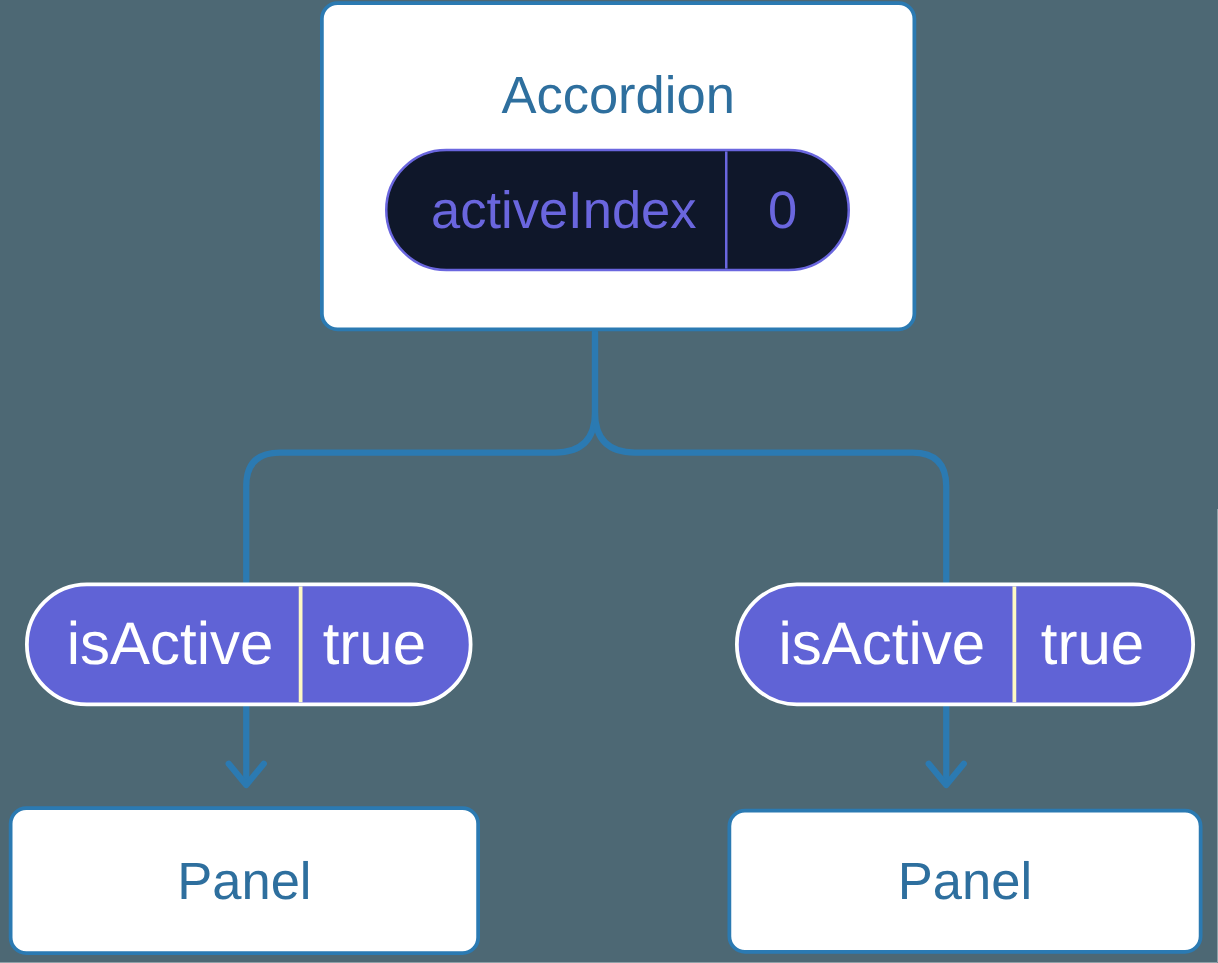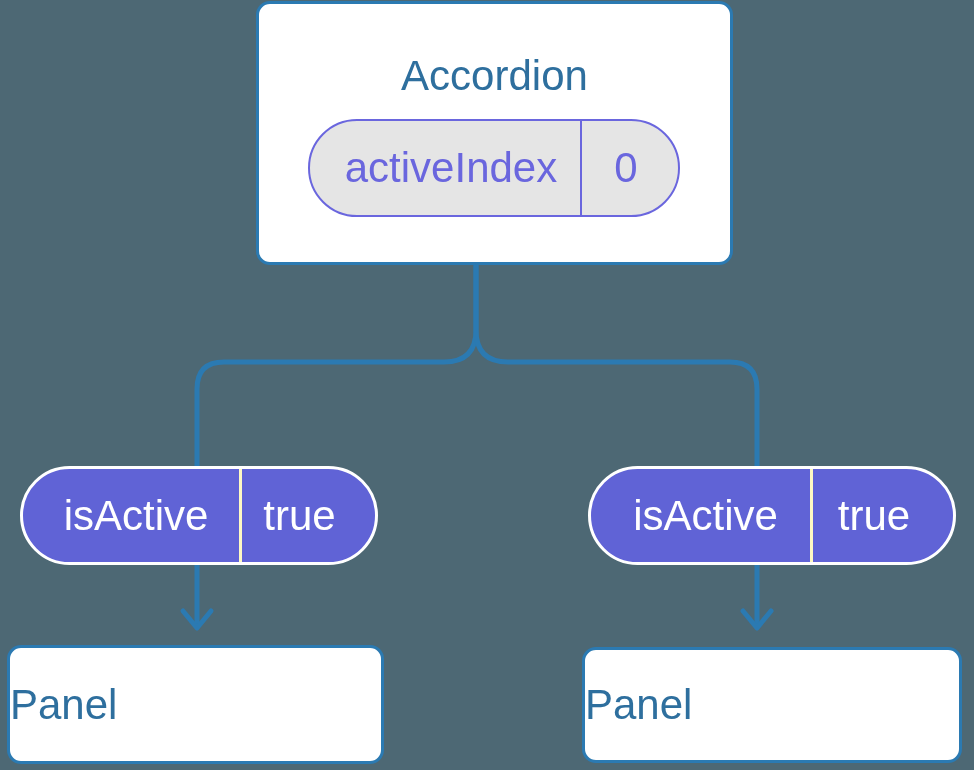--- a/index.html
+++ b/index.html
@@ -49,21 +49,21 @@
     top: 44px;
     line-height: 56px;
   }
 
   .state-pill {
     position: absolute;
     left: 49px;
     top: 115px;
     width: 372px;
     height: 98px;
-    background: #e5e5e5;
+    background: #0f172a;
     border: 2px solid var(--purple-border, #6A66DE);
     border-radius: 49px;
     box-sizing: border-box;
     display: flex;
     align-items: stretch;
     overflow: hidden;
   }
   .state-pill .cell {
     display: flex;
     align-items: center;
@@ -88,35 +88,35 @@
     border-radius: 50px;
     box-sizing: border-box;
     display: flex;
     align-items: stretch;
     overflow: hidden;
   }
   .prop-pill .cell {
     display: flex;
     align-items: center;
     justify-content: center;
-    font-size: 42px;
+    font-size: 48px;
     color: #FFFFFF;
   }
   .prop-pill .name { flex: 0 0 auto; padding-left: 10px; }
   .prop-pill .value { flex: 1 1 auto; border-left: 3px solid #fef9c3; padding-right: 18px; }
 
   .prop-pill.left  { left: 20px;  width: 358px; }
   .prop-pill.left  .name { width: 206px; }
   .prop-pill.right { left: 588px; width: 368px; }
   .prop-pill.right .name { width: 209px; }
 
   .panel {
     display: flex;
     align-items: center;
-    justify-content: flex-start;
+    justify-content: center;
   }
   .panel.left  { left: 7px;   top: 645px; width: 377px; height: 119px; }
   .panel.right { left: 582px; top: 647px; width: 380px; height: 116px; }
 </style>
 </head>
 <body>
 
 <div class="stage" style="--bg: #4D6874; --connector: #2B7AB2; --card-bg: #FFFFFF; --title: #2E6F9E; --purple: #6063D6; --purple-border: #6A66DE;">
 
   <svg class="wires" viewBox="0 0 974 770" aria-hidden="true">

